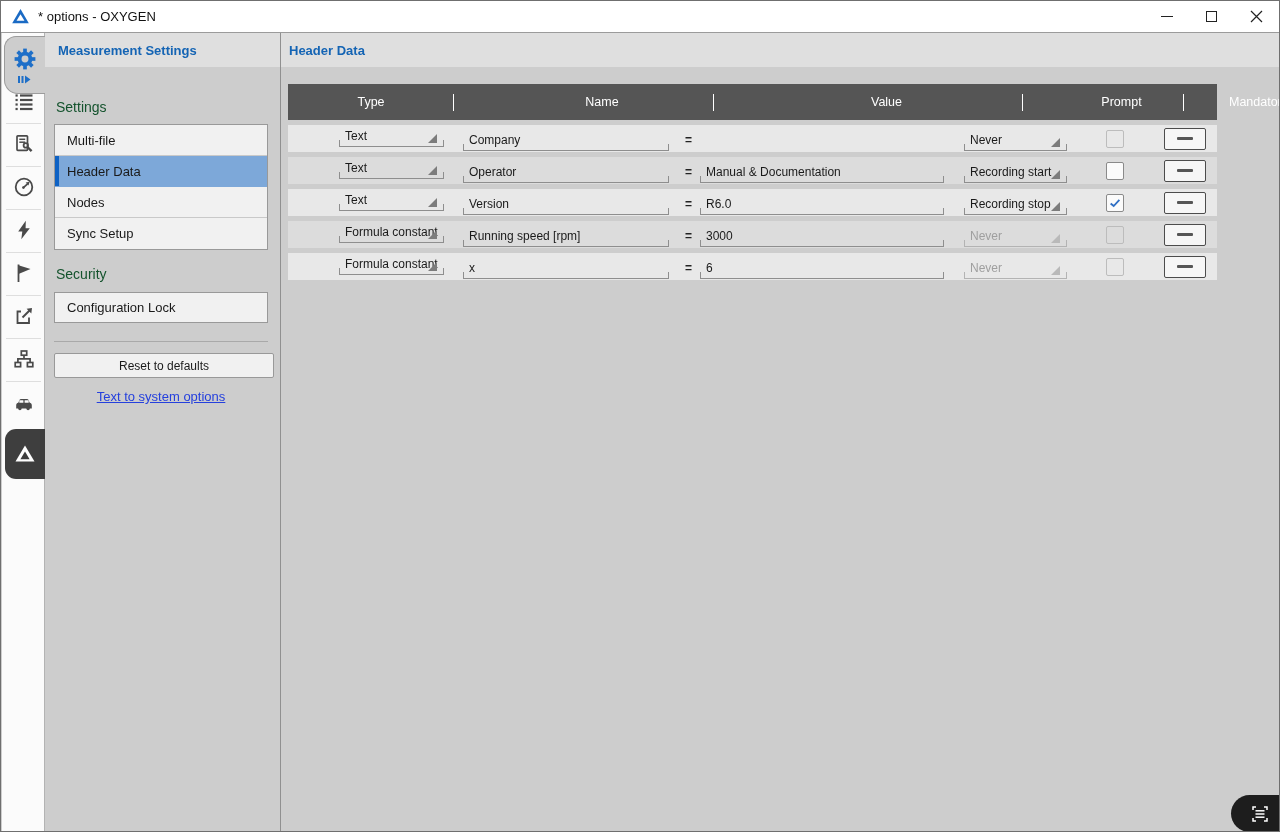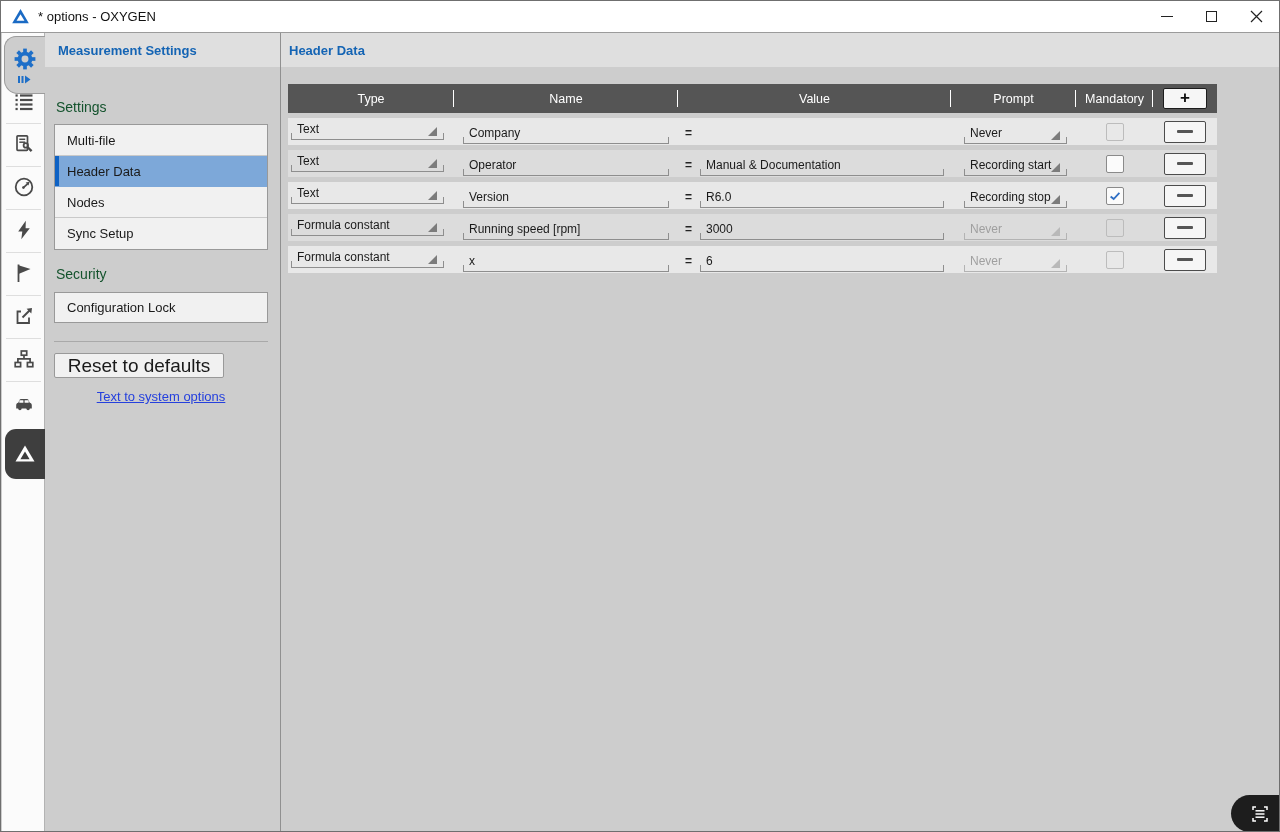--- a/index.html
+++ b/index.html
@@ -48,43 +48,43 @@
           padding-left:12px; font-size:13px; color:#1a1a1a; background:#f1f1f1;
           border-bottom:1px solid #c9c9c9; }
   .settings-item:last-child { border-bottom:none; }
   .settings-item.selected { background:#7da8d9; border-bottom-color:#7da8d9; }
   .settings-item.selected::before { content:""; position:absolute; left:0; top:0; bottom:0;
           width:4px; background:#0e62c4; }
   .security-box { position:absolute; left:9px; top:225px; width:214px; height:31px;
           border:1px solid #999; background:#f1f1f1; display:flex; align-items:center;
           padding-left:12px; font-size:13px; color:#1a1a1a; }
   .hline { position:absolute; left:9px; top:274px; width:214px; height:1px; background:#a9a9a9; }
-  .reset-btn { position:absolute; left:9px; top:286px; width:170px; height:25px;
-          border:1px solid #999; background:#f1f1f1; border-radius:2px; font-size:19px;
+  .reset-btn { position:absolute; left:9px; top:286px; width:220px; height:25px;
+          border:1px solid #999; background:#f1f1f1; border-radius:2px; font-size:12px;
           color:#1a1a1a; display:flex; align-items:center; justify-content:center; }
   .sys-link { position:absolute; left:0; top:322px; width:232px; text-align:center;
           font-size:13px; color:#2540dd; text-decoration:underline; }
 
   
   .hdr-table { position:absolute; left:7px; top:17px; width:929px; }
   .thead { display:grid; grid-template-columns:166px 224px 273px 125px 77px 64px;
-          height:29px; background:#555555; align-items:center; }
+          height:36px; background:#555555; align-items:center;gap:36px; }
   .th { position:relative; height:27px; display:flex; align-items:center; justify-content:center;
           color:#fff; font-size:12.5px; }
   .th::after { content:""; position:absolute; right:0; top:5px; bottom:5px; width:1px; background:#fff; }
   .th:last-child::after { display:none; }
   .add-btn { width:44px; height:21px; background:#f6f6f6; border:1px solid #1c1c1c; border-radius:2px;
           color:#111; font-size:17px; line-height:17px; font-weight:bold; display:flex;
           align-items:center; justify-content:center; padding-bottom:2px; }
   .trow { display:grid; grid-template-columns:166px 224px 273px 125px 77px 64px;
           height:27px; margin-top:5px; align-items:center; }
   .trow.odd  { background:#e8e8e8; }
   .trow.even { background:#dcdcdc; }
   .cell { height:27px; display:flex; align-items:center; }
-  .c-type   { padding:0 10px 7px 3px; }
+  .c-type   { padding:0 10px 7px 3px;margin-left:48px; }
   .c-name   { padding:0 9px; }
   .c-value  { padding:0 7px; gap:8px; }
   .c-prompt { padding:0 9px 0 13px; }
   .c-center { justify-content:center; }
   .field { position:relative; flex:1; height:21px; margin-top:3px; font-size:12px; color:#1a1a1a;
           padding:3px 16px 0 6px; border-bottom:1px solid #8e8e8e; white-space:nowrap; overflow:hidden; }
   .field::before, .field::after { content:""; position:absolute; bottom:0; width:1px; height:6px; background:#8e8e8e; }
   .field::before { left:0; } .field::after { right:0; }
   .dd .dd-arrow { position:absolute; right:7px; bottom:3px; width:0; height:0;
           border-left:9px solid transparent; border-bottom:9px solid #7c7c7c; }

